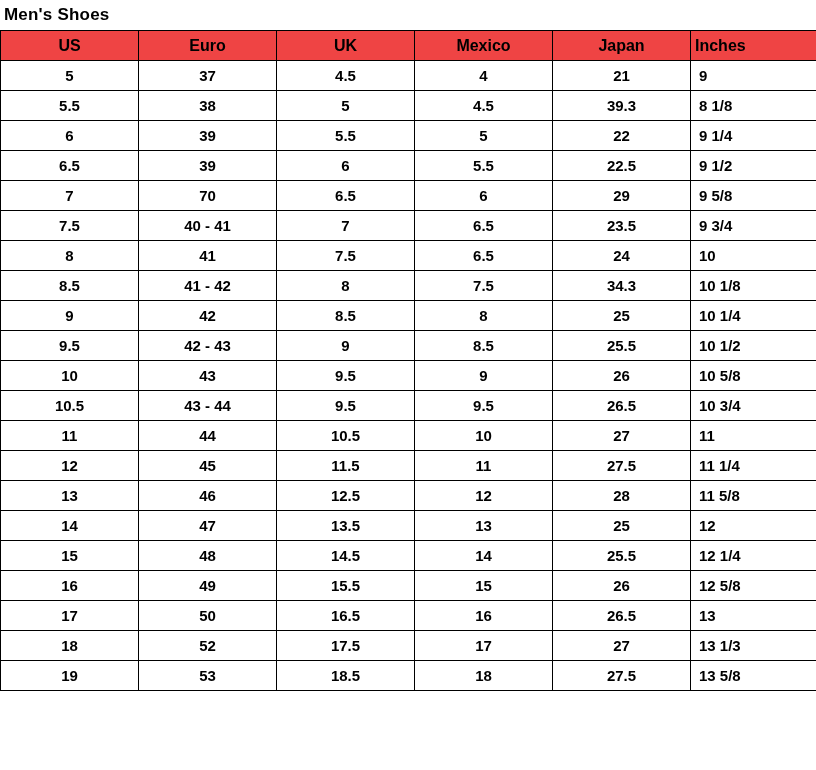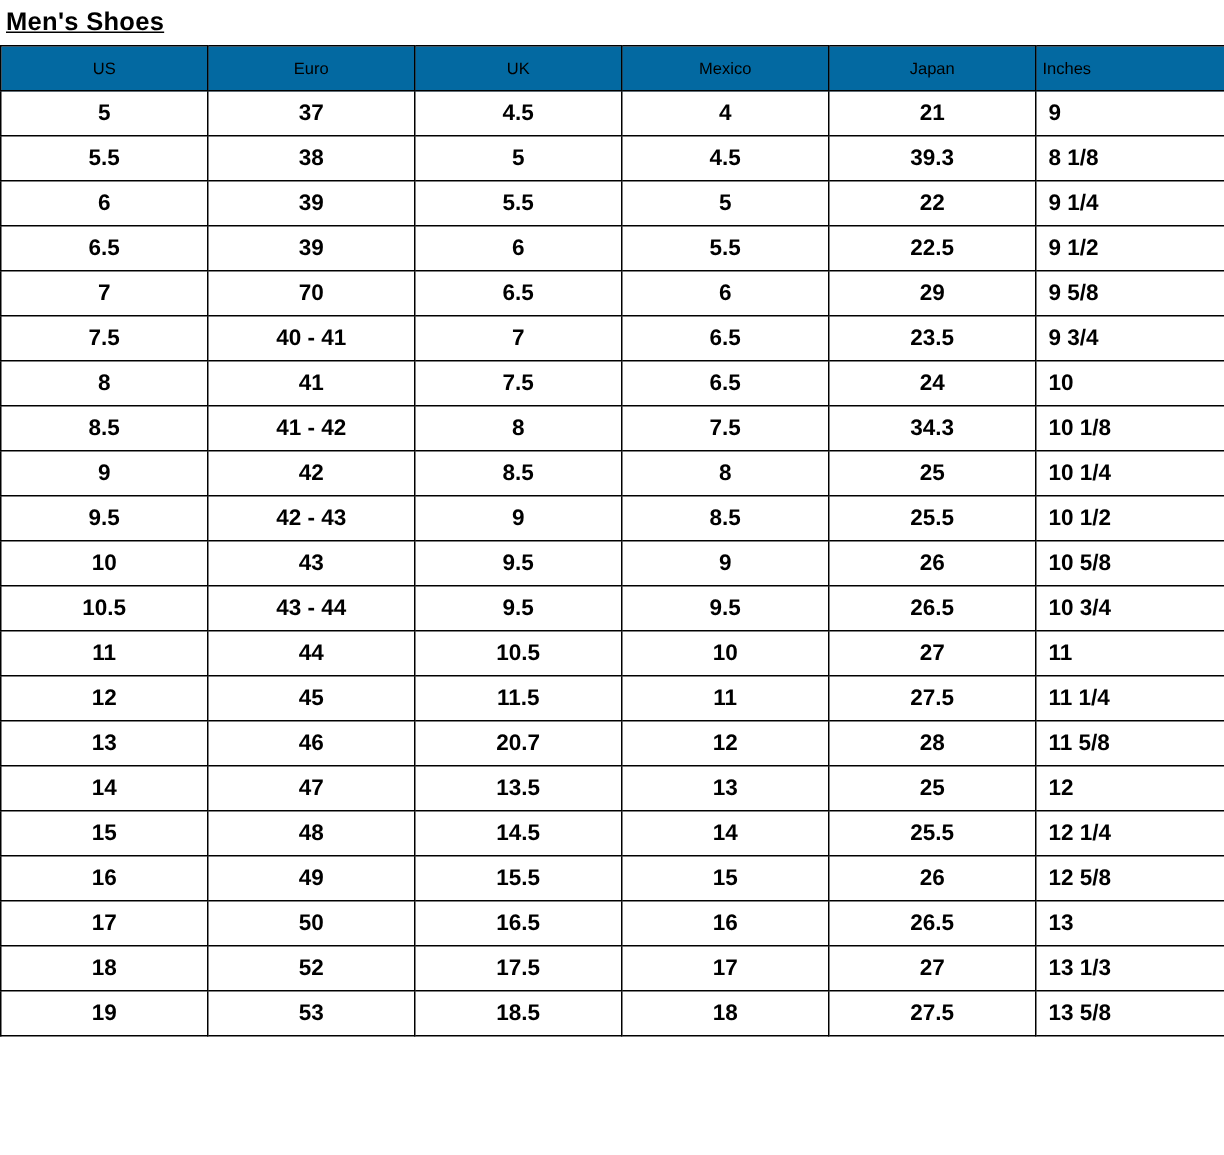--- a/index.html
+++ b/index.html
@@ -17,41 +17,40 @@
     width: 816px;
     box-sizing: border-box;
     padding: 4px 0 0 0;
   }
   .title {
     font-size: 17px;
     font-weight: bold;
     color: #000000;
     padding: 1px 0 5px 4px;
     letter-spacing: 0.2px;
-    text-decoration: underline;
   }
   table.size-table {
     border-collapse: collapse;
     width: 816px;
     table-layout: fixed;
   }
   table.size-table th,
   table.size-table td {
     border: 1px solid #000000;
     height: 30px;
     font-size: 15px;
     color: #000000;
     padding: 0 4px;
     box-sizing: border-box;
   }
   table.size-table th {
-    background: #0369a1;
-    font-weight: normal;
+    background: #ef4444;
+    font-weight: bold;
     text-align: center;
-    font-size: 11px;
+    font-size: 16px;
   }
   table.size-table td {
     background: #ffffff;
     font-weight: bold;
     text-align: center;
   }
   
   table.size-table td.col-inches {
     text-align: left;
     padding-left: 8px;
@@ -200,21 +199,21 @@
           <td>12</td>
           <td>45</td>
           <td>11.5</td>
           <td>11</td>
           <td>27.5</td>
           <td class="col-inches">11 1/4</td>
         </tr>
         <tr>
           <td>13</td>
           <td>46</td>
-          <td>20.7</td>
+          <td>12.5</td>
           <td>12</td>
           <td>28</td>
           <td class="col-inches">11 5/8</td>
         </tr>
         <tr>
           <td>14</td>
           <td>47</td>
           <td>13.5</td>
           <td>13</td>
           <td>25</td>

